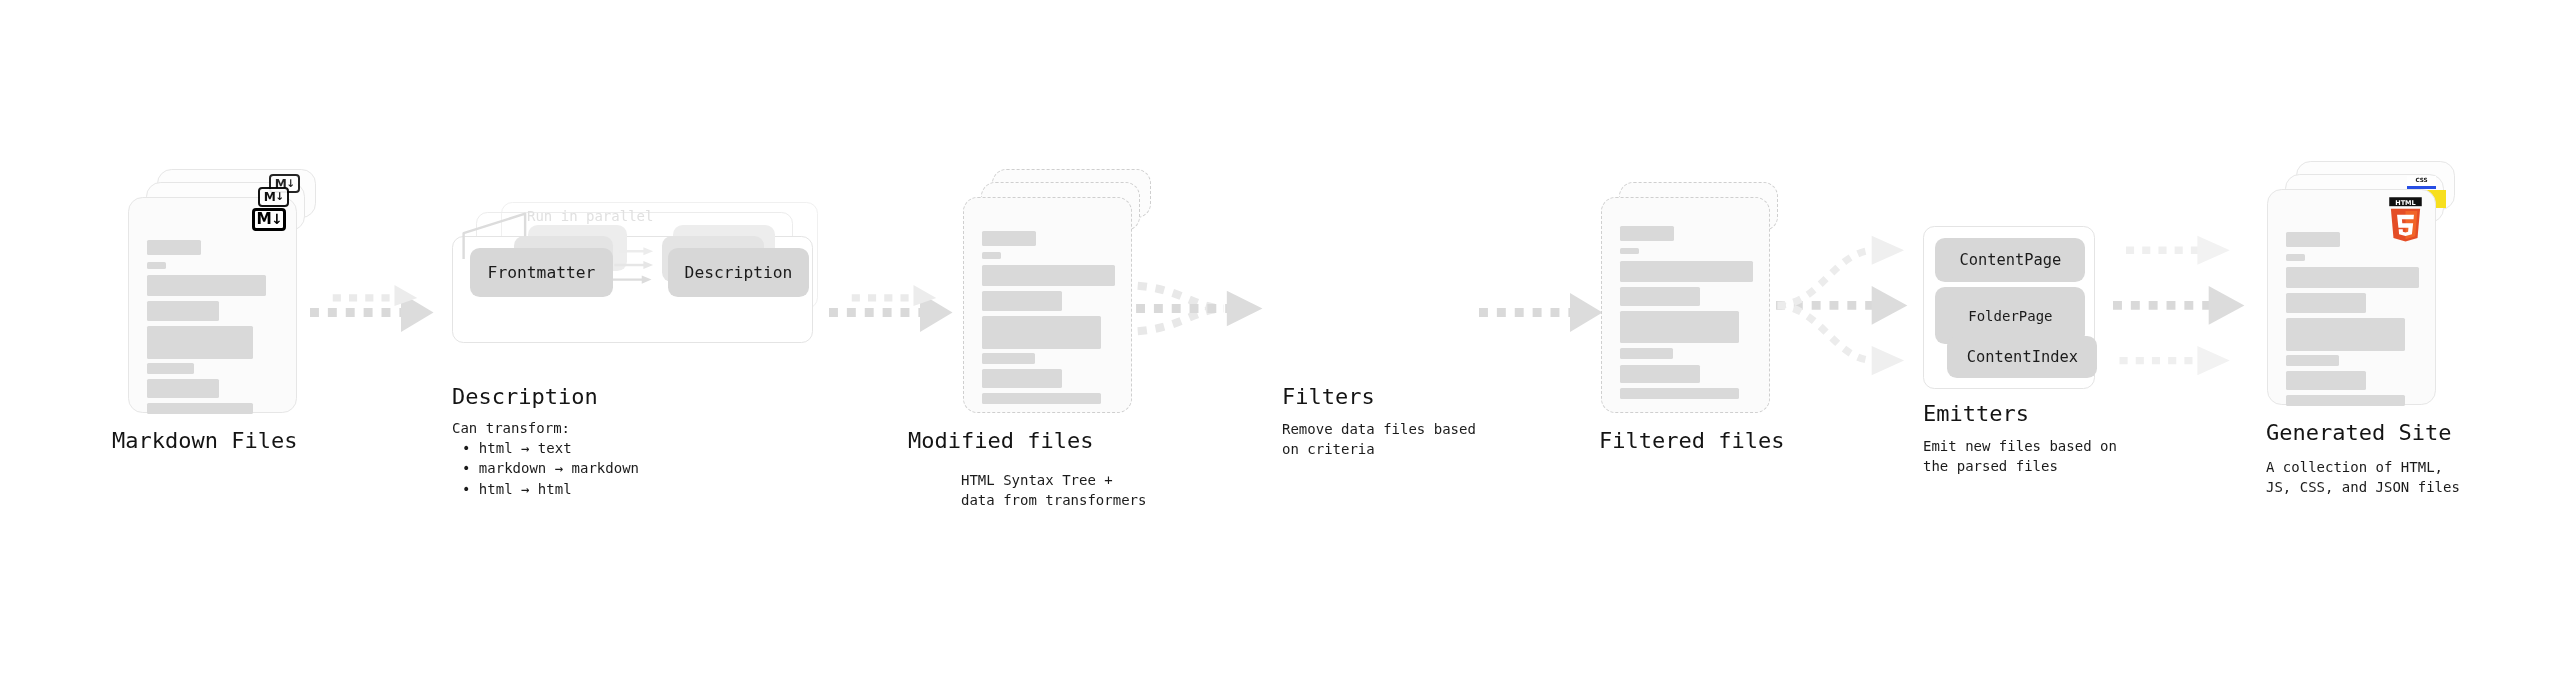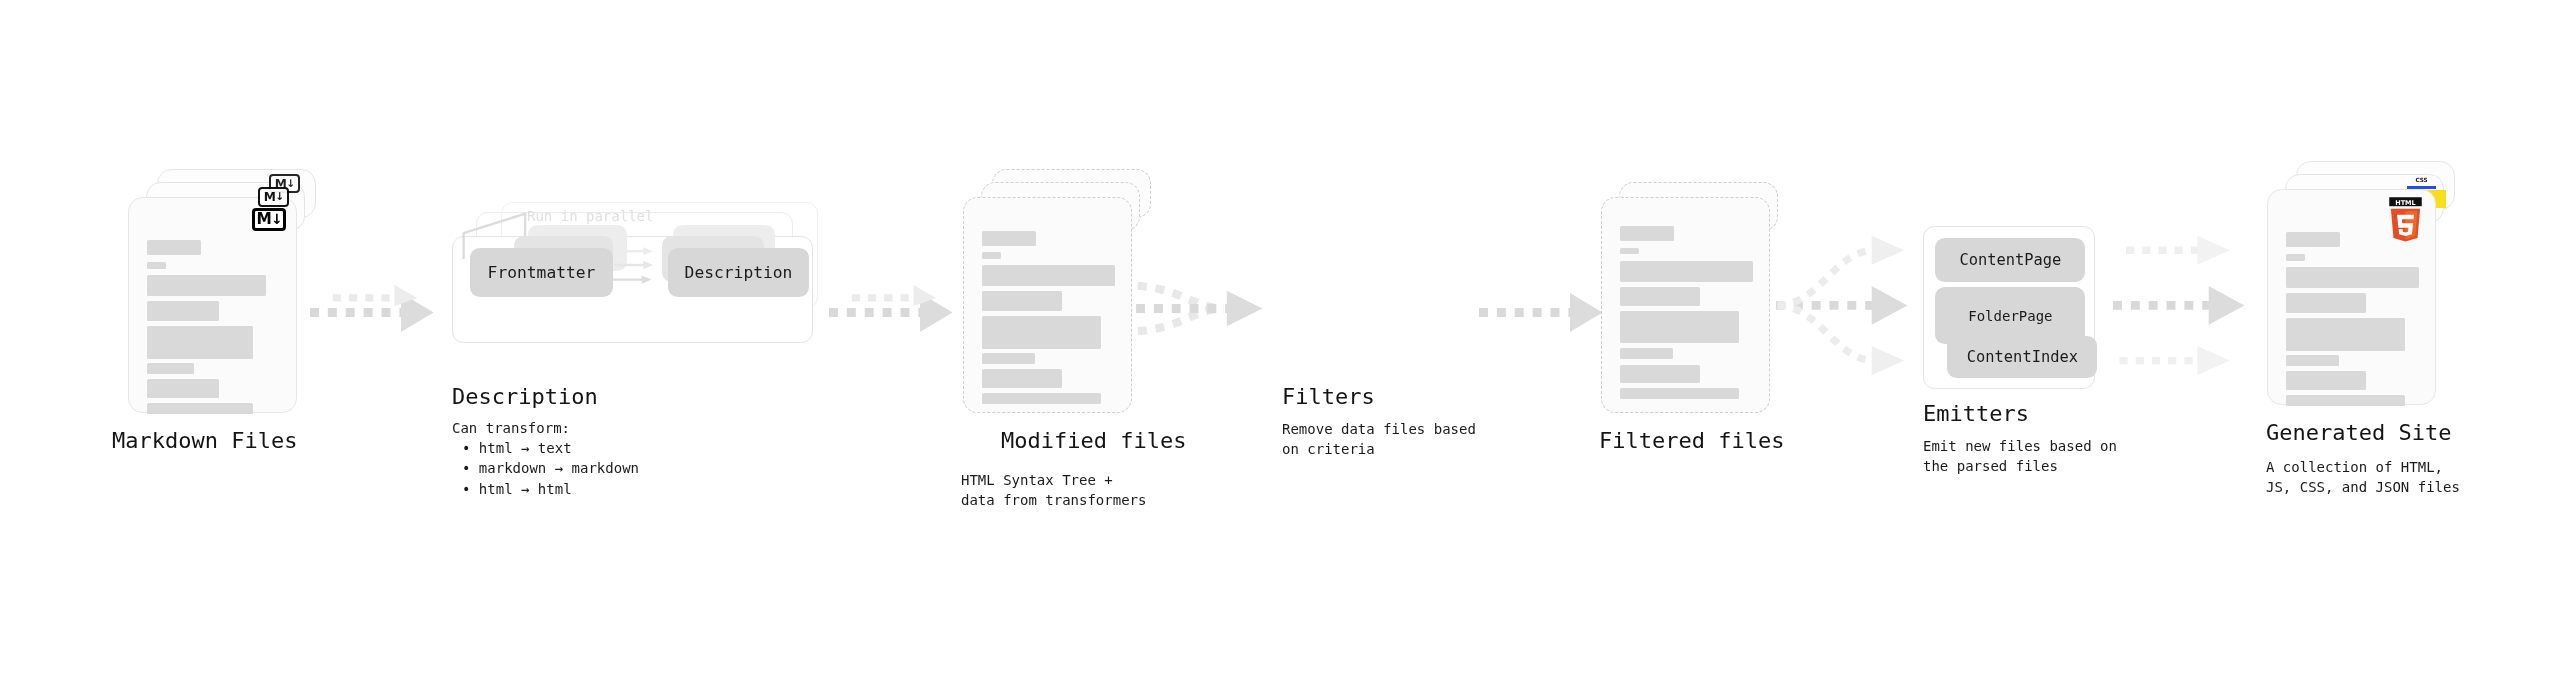--- a/index.html
+++ b/index.html
@@ -199,21 +199,21 @@
       <div class="skel" style="left:18px; top:32.5px; width:54px; height:15.4px;"></div>
       <div class="skel" style="left:18px; top:54px; width:18.7px; height:6.5px;"></div>
       <div class="skel" style="left:18px; top:67px; width:133px; height:21px;"></div>
       <div class="skel" style="left:18px; top:93px; width:80px; height:19.5px;"></div>
       <div class="skel" style="left:18px; top:118px; width:119px; height:32.5px;"></div>
       <div class="skel" style="left:18px; top:155px; width:53px; height:11.4px;"></div>
       <div class="skel" style="left:18px; top:171px; width:80px; height:18.7px;"></div>
       <div class="skel" style="left:18px; top:195px; width:119px; height:11.4px;"></div>
     </div>
   </div>
-  <div class="title" style="left:1001px; top:428px;text-align:center;">Modified files</div>
+  <div class="title" style="left:908px; top:428px;text-align:center;">Modified files</div>
   <div class="subtitle" style="left:961px; top:470px;">HTML Syntax Tree +
 data from transformers</div>
 
   <svg class="abs" style="left:1136px; top:268px;" width="146" height="81" viewBox="0 0 180 100">
     <path d="M2,22 C56,26 74,50 108,50" fill="none" stroke="#e8e8e8" stroke-width="10" stroke-dasharray="11 11"></path>
     <path d="M2,78 C56,74 74,50 108,50" fill="none" stroke="#e8e8e8" stroke-width="10" stroke-dasharray="11 11"></path>
     <line x1="0" y1="50" x2="116" y2="50" stroke="#d9d9d9" stroke-width="11" stroke-dasharray="11 11"></line>
     <polygon points="112,28 156,50 112,72" fill="#dcdcdc"></polygon>
   </svg>
 

